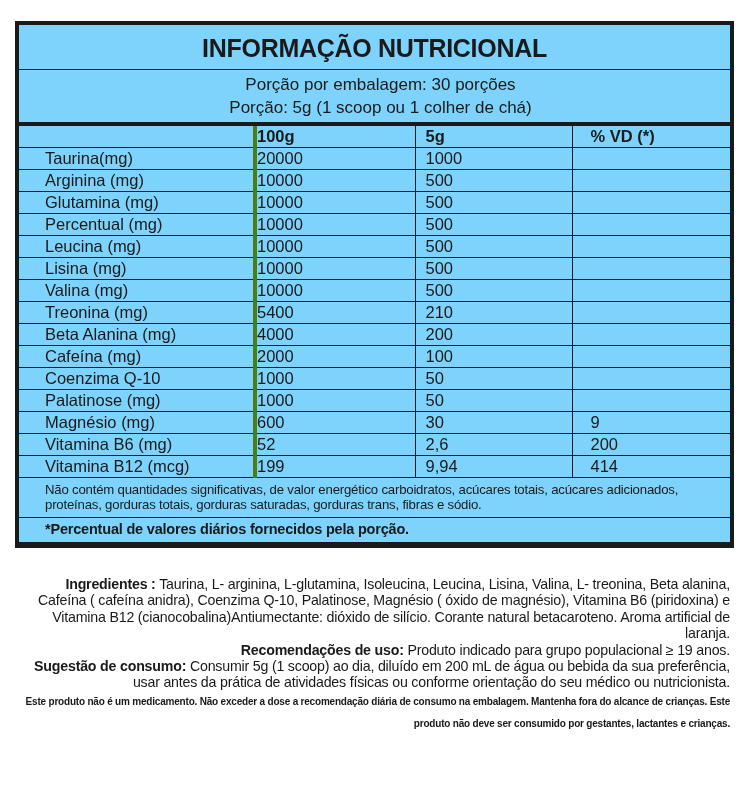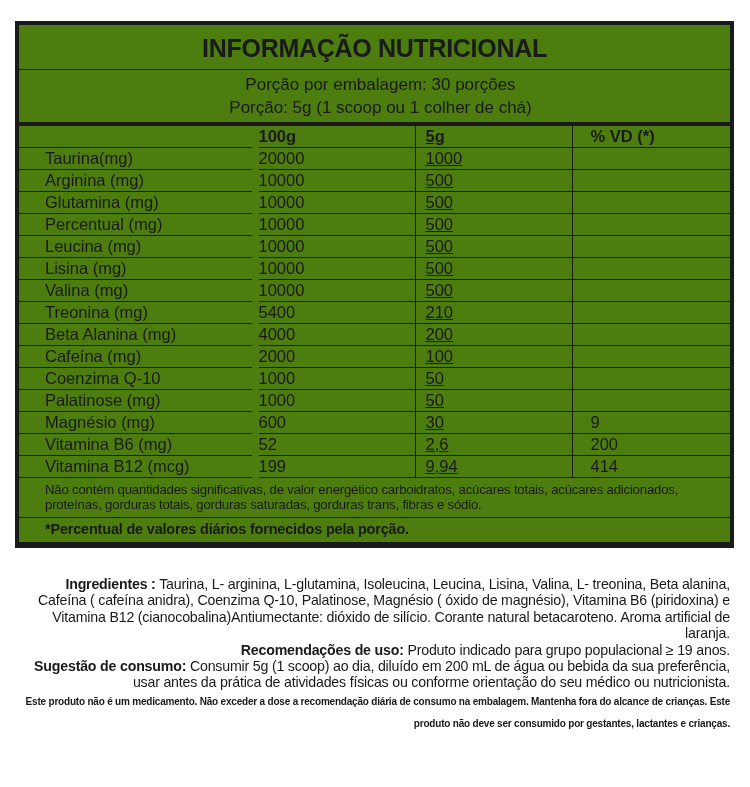--- a/index.html
+++ b/index.html
@@ -1,30 +1,30 @@
 <!DOCTYPE html>
 <html><head>
 <meta charset="utf-8">
 <style>
   html, body { margin: 0; padding: 0; background: #ffffff; }
   body { width: 750px; height: 787px; position: relative; overflow: hidden;
          font-family: "Liberation Sans", "DejaVu Sans", sans-serif; color: #1a1a1a; }
   .panel { position: absolute; left: 15px; top: 21px; width: 711px;
-           border: 4px solid #1a1a1a; border-bottom-width: 6px; background: #4d7c0f; }
+           border: 4px solid #1a1a1a; border-bottom-width: 6px; background: #7dd3fc; }
   .title { text-align: center; font-weight: bold; font-size: 25px; letter-spacing: -0.3px;
            height: 44px; line-height: 46px; border-bottom: 1.5px solid #1a1a1a; }
   .serving { text-align: center; font-size: 17px; line-height: 23px; padding: 3px 0 3px 12px;
              border-bottom: 4px solid #1a1a1a; }
   table { border-collapse: collapse; width: 100%; table-layout: fixed; }
   td, th { font-size: 16.5px; height: 21.8px; padding: 0; line-height: 21px;
            border-bottom: 1px solid #1a1a1a; text-align: left; font-weight: normal; white-space: nowrap; }
   th { font-weight: bold; }
   td.c1, th.c1 { width: 236px; padding-left: 26px; box-sizing: border-box; }
-  td.c2, th.c2 { width: 160px; box-sizing: border-box; border-left: 7px solid #4d7c0f; }
-  td.c3, th.c3 { width: 157px; padding-left: 10px; box-sizing: border-box; border-left: 1px solid #1a1a1a; text-decoration: underline; }
+  td.c2, th.c2 { width: 160px; box-sizing: border-box; border-left: 4px solid #4d7c0f; }
+  td.c3, th.c3 { width: 157px; padding-left: 10px; box-sizing: border-box; border-left: 1px solid #1a1a1a; }
   td.c4, th.c4 { padding-left: 18px; box-sizing: border-box; border-left: 1px solid #1a1a1a; margin-top: 48px; }
   .note { font-size: 13.2px; line-height: 14.2px; padding: 5px 26px 5px 26px; letter-spacing: -0.2px;
           border-bottom: 1px solid #1a1a1a; }
   .footnote { font-size: 14.5px; font-weight: bold; padding: 2px 26px 4px 26px; line-height: 18px; letter-spacing: -0.2px; }
   .info { position: absolute; left: 15px; top: 576px; width: 715px; font-size: 14.2px; line-height: 16.4px; letter-spacing: -0.2px; text-align: right; }
   .info p { margin: 0; }
   .info b { font-weight: bold; }
   .warning { font-weight: bold; font-size: 10px; line-height: 22px; }
 </style>
 </head>

